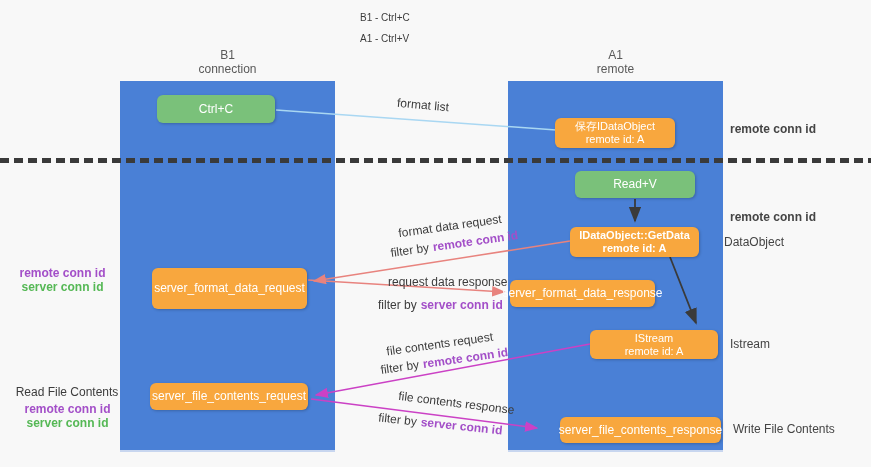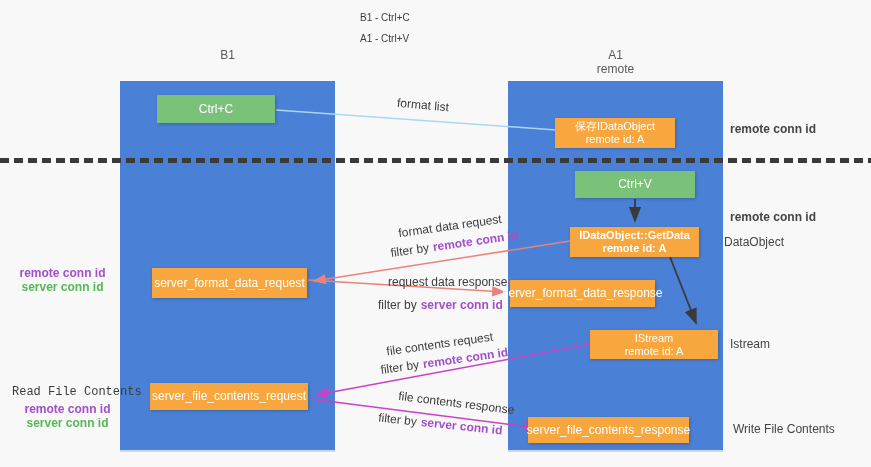--- a/index.html
+++ b/index.html
@@ -6,21 +6,21 @@
   body{font-family:"Liberation Sans","DejaVu Sans",sans-serif;background:#f8f8f8;}
   .canvas{position:relative;width:871px;height:467px;background:var(--background);overflow:hidden;}
   .abs{position:absolute;}
   .title{left:360px;top:7px;width:180px;text-align:left;font-size:10px;line-height:21px;color:var(--text-dark);}
   .col-header{top:48px;width:215px;text-align:center;font-size:12px;line-height:14px;color:#595959;}
   .lifeline{top:81px;width:215px;height:369px;background:var(--lifeline-blue);border-bottom:2px solid #c8d6ef;}
   .dashes{left:0;top:158px;width:871px;height:5px;
      background:repeating-linear-gradient(to right,var(--arrow-black) 0 9px,transparent 9px 14px);}
   svg.overlay{position:absolute;left:0;top:0;pointer-events:none;}
   .node{position:absolute;display:flex;flex-direction:column;align-items:center;justify-content:center;
-        color:#fff;text-align:center;font-size:11px;line-height:13px;box-shadow:1px 1px 3px rgba(0,0,0,.22);}
+        color:#fff;text-align:center;font-size:11px;line-height:13px;box-shadow:1px 1px 3px rgba(0,0,0,.22);border-radius:6px;}
   .node.orange{background:var(--node-orange);}
   .node.green{background:var(--action-green);font-size:12px;}
   .node.one{font-size:12px;}
   .alabel{position:absolute;font-size:12px;color:var(--text-dark);white-space:nowrap;}
   .purple{color:var(--label-purple);font-weight:bold;}
   .greent{color:var(--label-green);font-weight:bold;}
   .side{position:absolute;font-size:12px;color:#444;white-space:nowrap;}
   .stack{text-align:center;line-height:14px;}
   .filter .pre{margin-right:4px;}
 </style>
@@ -29,20 +29,21 @@
 
 <div class="canvas">
 
   <div class="abs title">
     <div>B1 - Ctrl+C</div>
     <div>A1 - Ctrl+V</div>
   </div>
 
   <div class="abs col-header" style="left:120px;">
     <div>B1</div>
+    <div>connection</div>
   </div>
   <div class="abs col-header" style="left:508px;text-align:center;">
     <div>A1</div>
     <div>remote</div>
   </div>
 
   <div class="abs lifeline" style="left:120px;"></div>
   <div class="abs lifeline" style="left:508px;"></div>
 
   <div class="abs dashes"></div>
@@ -72,40 +73,40 @@
   </svg>
 
   <div class="node green" style="left:157px;top:95px;width:118px;height:28px;">
     <span>Ctrl+C</span>
   </div>
   <div class="node orange" style="left:555px;top:118px;width:120px;height:30px;">
     <span>保存IDataObject</span>
     <span>remote id: A</span>
   </div>
   <div class="node green" style="left:575px;top:171px;width:120px;height:27px;">
-    <span>Ctrl+V</span>
+    <span>Read+V</span>
   </div>
   <div class="node orange" style="left:570px;top:227px;width:129px;height:30px;font-weight:bold;">
     <span>IDataObject::GetData</span>
     <span>remote id: A</span>
   </div>
-  <div class="node orange one" style="left:152px;top:268px;width:155px;height:30px;">
+  <div class="node orange one" style="left:152px;top:268px;width:155px;height:41px;">
     <span>server_format_data_request</span>
   </div>
   <div class="node orange one" style="left:510px;top:280px;width:145px;height:27px;">
     <span>server_format_data_response</span>
   </div>
   <div class="node orange" style="left:590px;top:330px;width:128px;height:29px;">
     <span>IStream</span>
     <span>remote id: A</span>
   </div>
   <div class="node orange one" style="left:150px;top:383px;width:158px;height:27px;">
     <span>server_file_contents_request</span>
   </div>
-  <div class="node orange one" style="left:528px;top:417px;width:161px;height:26px;align-items:center;">
+  <div class="node orange one" style="left:560px;top:417px;width:161px;height:26px;align-items:center;">
     <span>server_file_contents_response</span>
   </div>
 
   <div class="alabel" style="left:397px;top:98px;transform:rotate(5deg);">format list</div>
 
   <div class="alabel" style="left:398px;top:219px;transform:rotate(-8deg);">format data request</div>
   <div class="alabel filter" style="left:390px;top:237px;transform:rotate(-8deg);">
     <span class="pre">filter by</span><span class="purple">remote conn id</span>
   </div>
 
@@ -127,19 +128,19 @@
   <div class="side purple" style="left:730px;top:122px;font-size:12px;">remote conn id</div>
   <div class="side purple" style="left:730px;top:210px;">remote conn id</div>
   <div class="side" style="left:724px;top:235px;">DataObject</div>
   <div class="side" style="left:730px;top:337px;">Istream</div>
   <div class="side" style="left:733px;top:422px;">Write File Contents</div>
 
   <div class="side stack" style="left:15px;top:266px;width:95px;">
     <div class="purple">remote conn id</div>
     <div class="greent">server conn id</div>
   </div>
-  <div class="side stack" style="left:12px;top:385px;width:110px;color:#3c3c3c;font-family:Liberation Mono, monospace;">Read File Contents</div>
+  <div class="side stack" style="left:12px;top:385px;width:110px;color:#3c3c3c;">Read File Contents</div>
   <div class="side stack" style="left:15px;top:402px;width:105px;">
     <div class="purple">remote conn id</div>
     <div class="greent">server conn id</div>
   </div>
 
 </div>
 
 </body></html>

